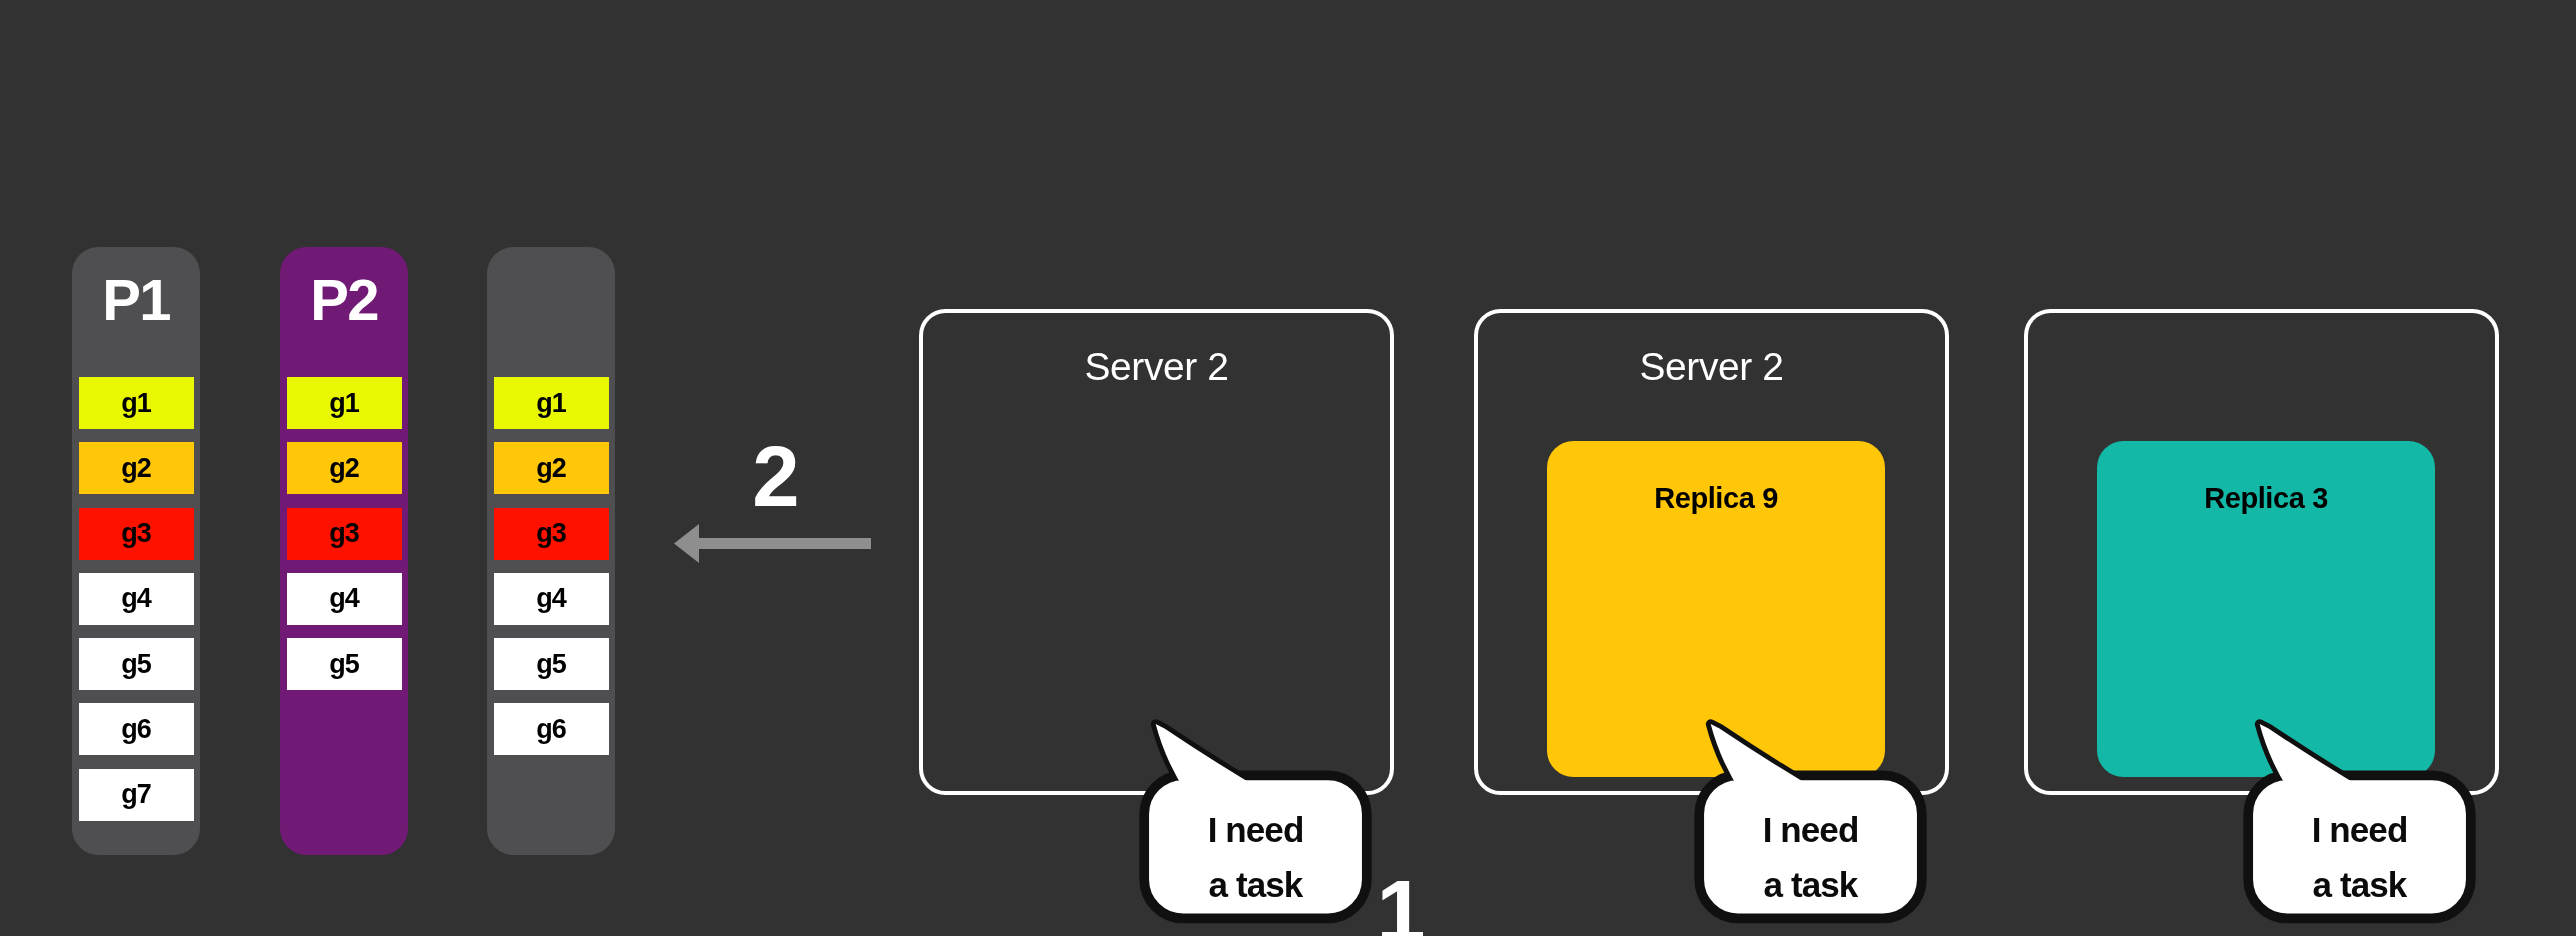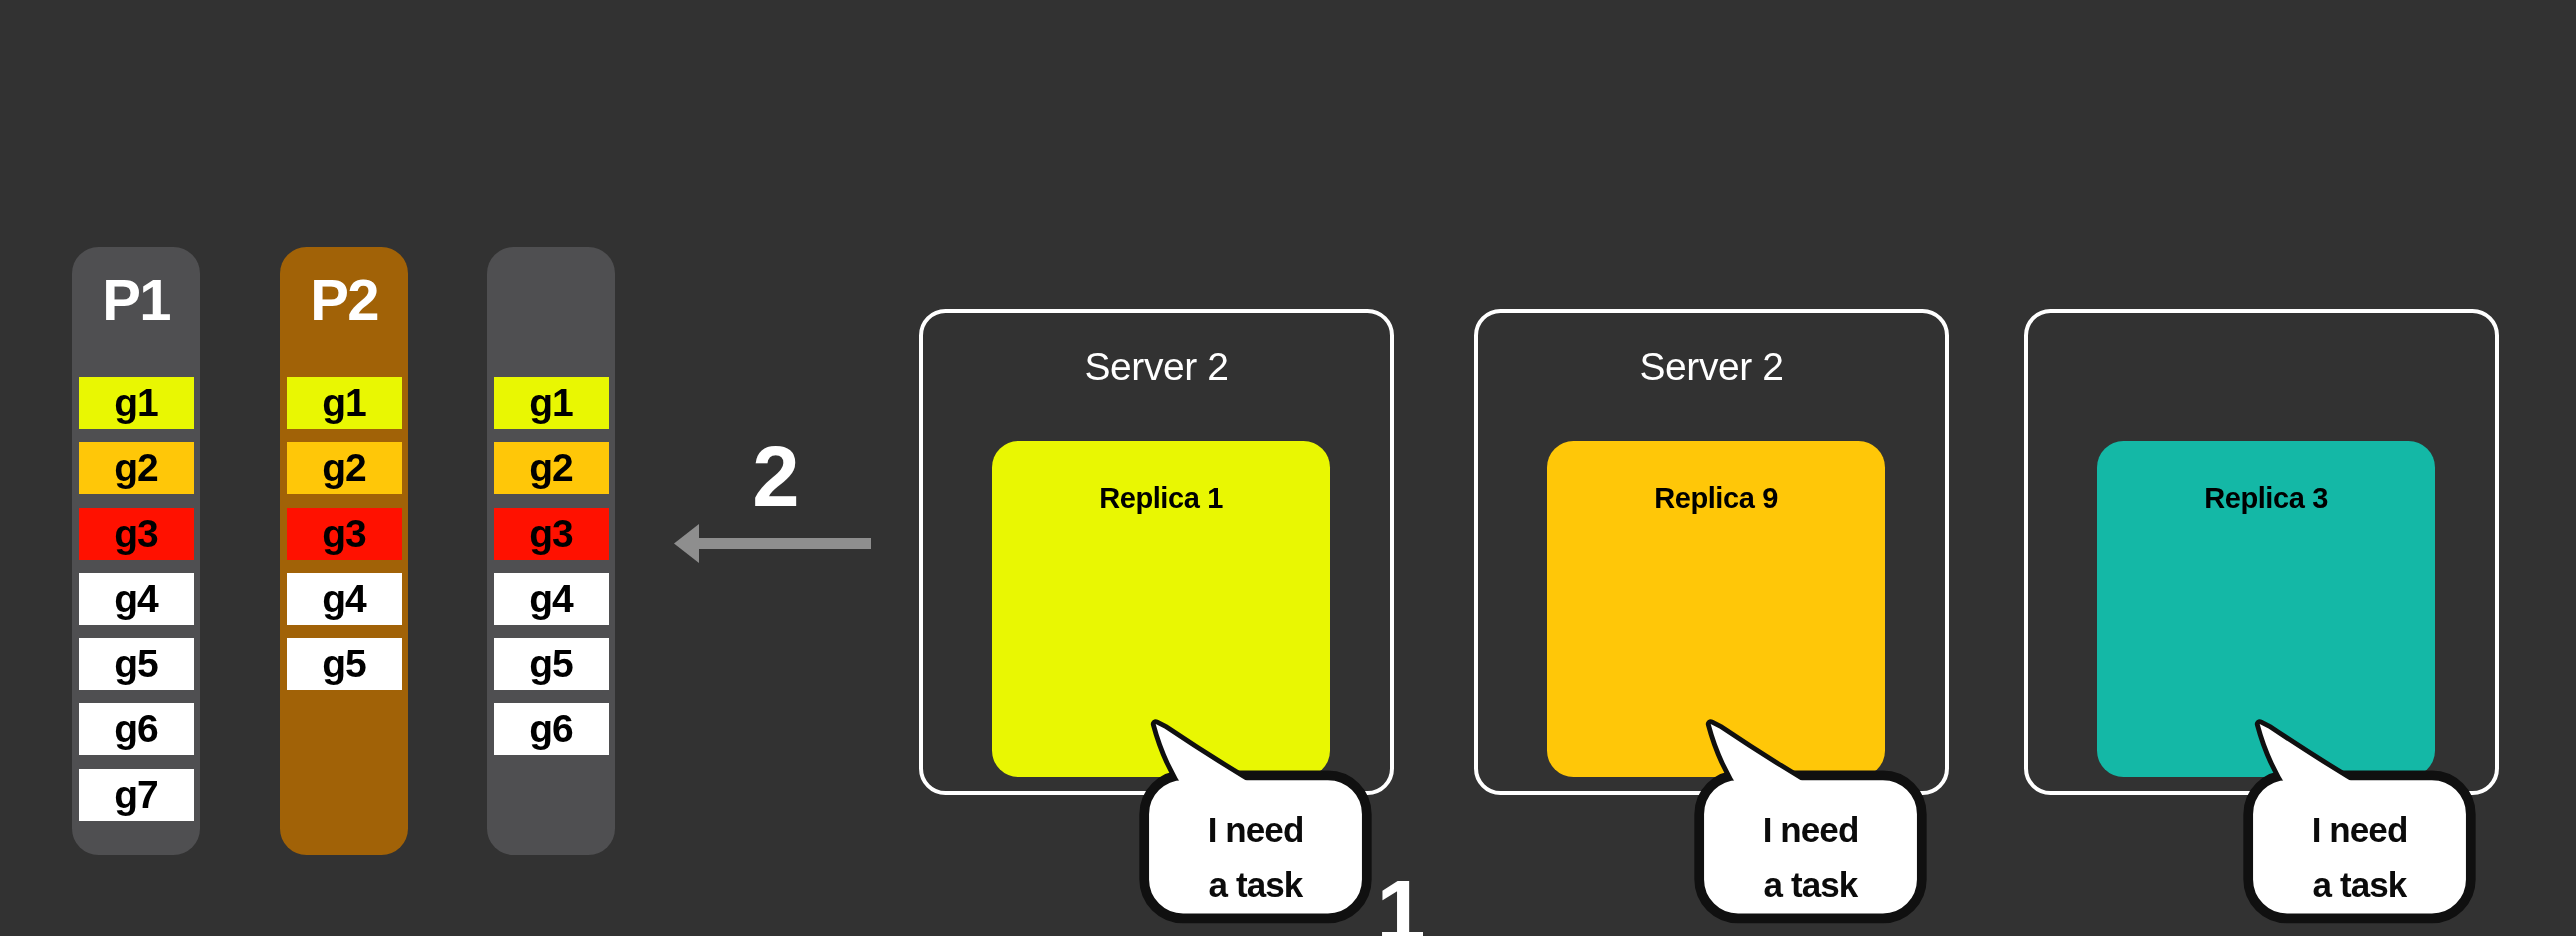--- a/index.html
+++ b/index.html
@@ -23,21 +23,21 @@
     font-size:58px;font-weight:bold;letter-spacing:-1.8px;
   }
   .cells{
     position:absolute;top:130px;left:0;right:0;
     display:flex;flex-direction:column;align-items:center;gap:13.3px;
   }
   .cell{
     width:115px;height:52px;flex:0 0 52px;
     display:flex;align-items:center;justify-content:center;
     background:#ffffff;color:#000000;
-    font-size:39px;font-weight:bold;letter-spacing:-0.9px;
+    font-size:27px;font-weight:bold;letter-spacing:-0.9px;
   }
 
   
   .bignum{
     position:absolute;color:#ffffff;font-weight:bold;
     text-align:center;letter-spacing:-1.8px;
   }
   .step2{left:731px;top:428px;width:88px;font-size:85px;}
   .step1{left:1356px;top:860px;width:88px;font-size:88px;}
   .arrow-head{
@@ -95,21 +95,21 @@
       <div class="cell" style="background: rgb(233, 247, 2);">g1</div>
       <div class="cell" style="background: rgb(255, 199, 8);">g2</div>
       <div class="cell" style="background: rgb(255, 17, 0);">g3</div>
       <div class="cell" style="background: rgb(255, 255, 255);">g4</div>
       <div class="cell" style="background: rgb(255, 255, 255);">g5</div>
       <div class="cell" style="background: rgb(255, 255, 255);">g6</div>
       <div class="cell" style="background: rgb(255, 255, 255);">g7</div>
     </div>
   </div>
 
-  <div class="pcol c2" style="background: #a16207;">
+  <div class="pcol c2" style="background: #701a75;">
     <div class="ptitle">P2</div>
     <div class="cells">
       <div class="cell" style="background: rgb(233, 247, 2);">g1</div>
       <div class="cell" style="background: rgb(255, 199, 8);">g2</div>
       <div class="cell" style="background: rgb(255, 17, 0);">g3</div>
       <div class="cell" style="background: rgb(255, 255, 255);">g4</div>
       <div class="cell" style="background: rgb(255, 255, 255);">g5</div>
     </div>
   </div>
 
@@ -123,23 +123,20 @@
       <div class="cell" style="background: rgb(255, 255, 255);">g6</div>
     </div>
   </div>
 
   <div class="bignum step2">2</div>
   <div class="arrow-head" style="background: rgb(142, 142, 142);"></div>
   <div class="arrow-shaft" style="background: rgb(142, 142, 142);"></div>
 
   <div class="server s1">
     <div class="server-title">Server 2</div>
-    <div class="replica" style="background: rgb(233, 247, 2);">
-      <div class="replica-label">Replica 1</div>
-    </div>
   </div>
 
   <div class="server s2">
     <div class="server-title">Server 2</div>
     <div class="replica" style="background: rgb(255, 199, 8);">
       <div class="replica-label">Replica 9</div>
     </div>
   </div>
 
   <div class="server s3">

